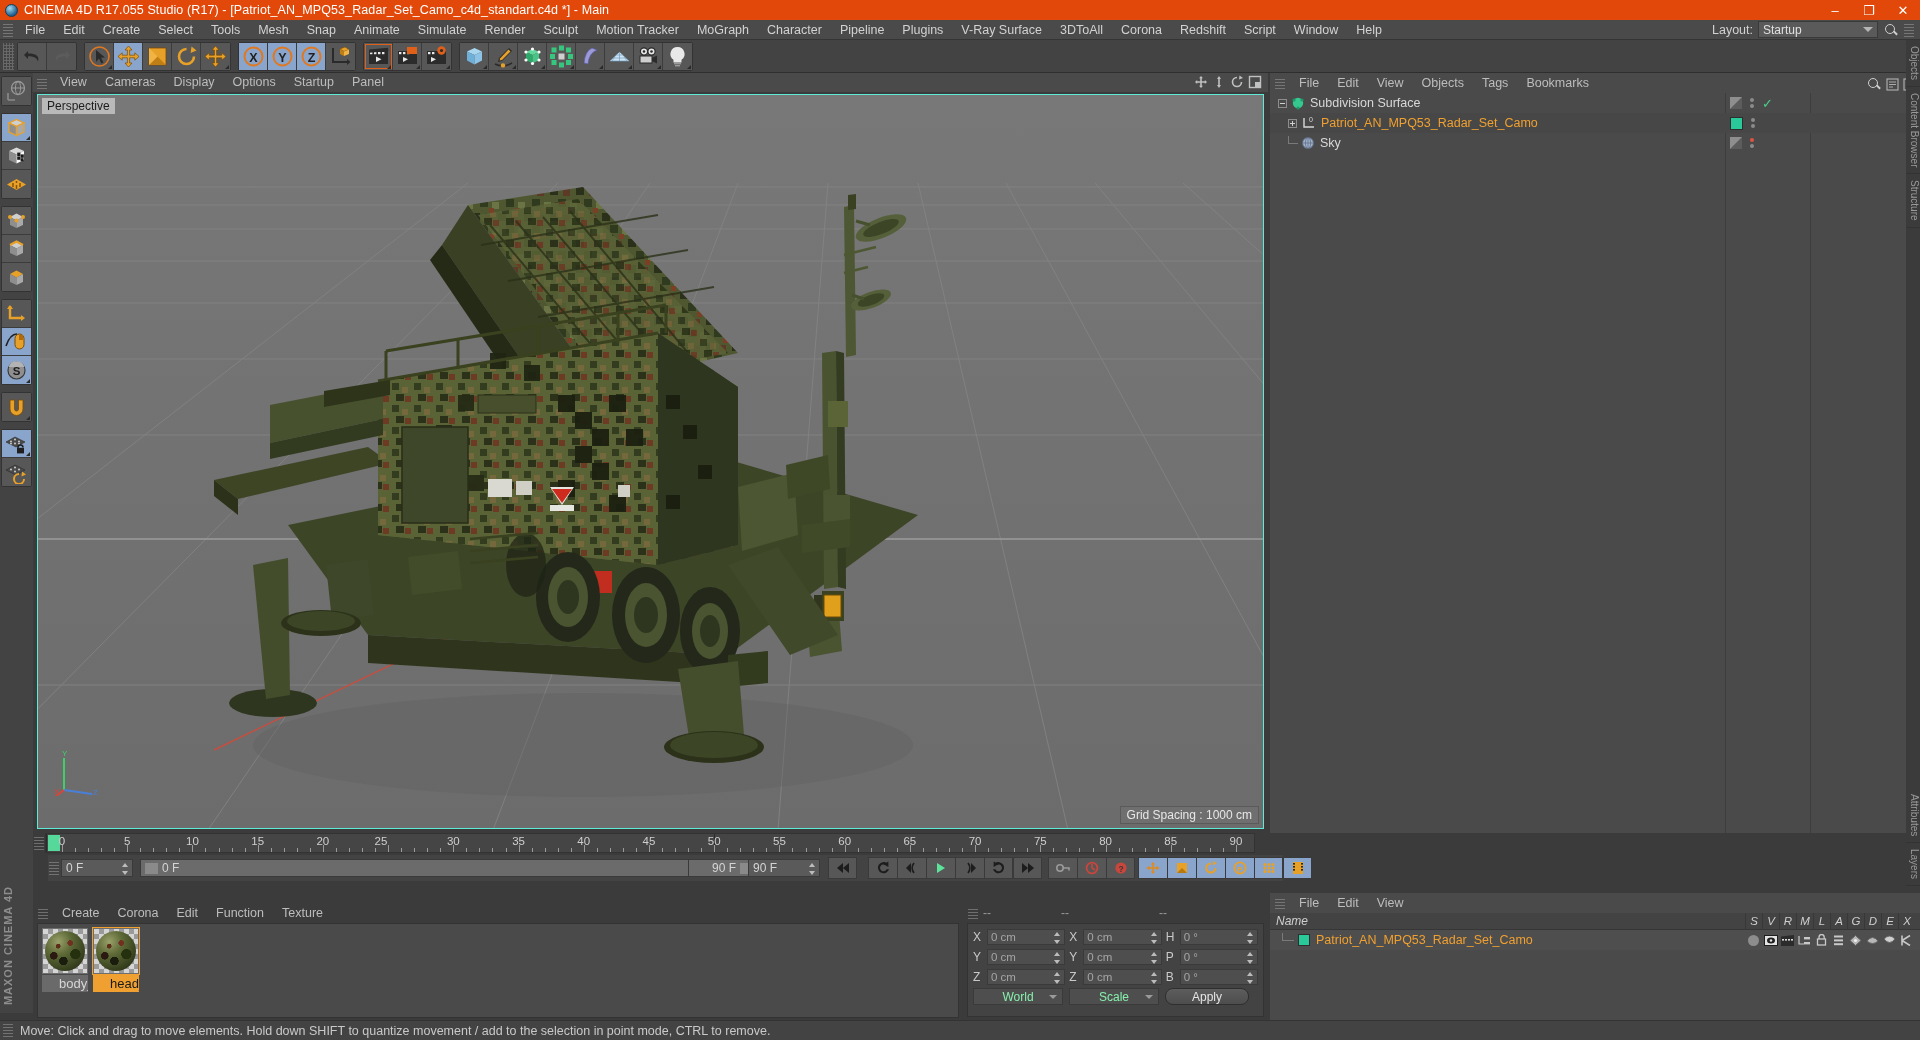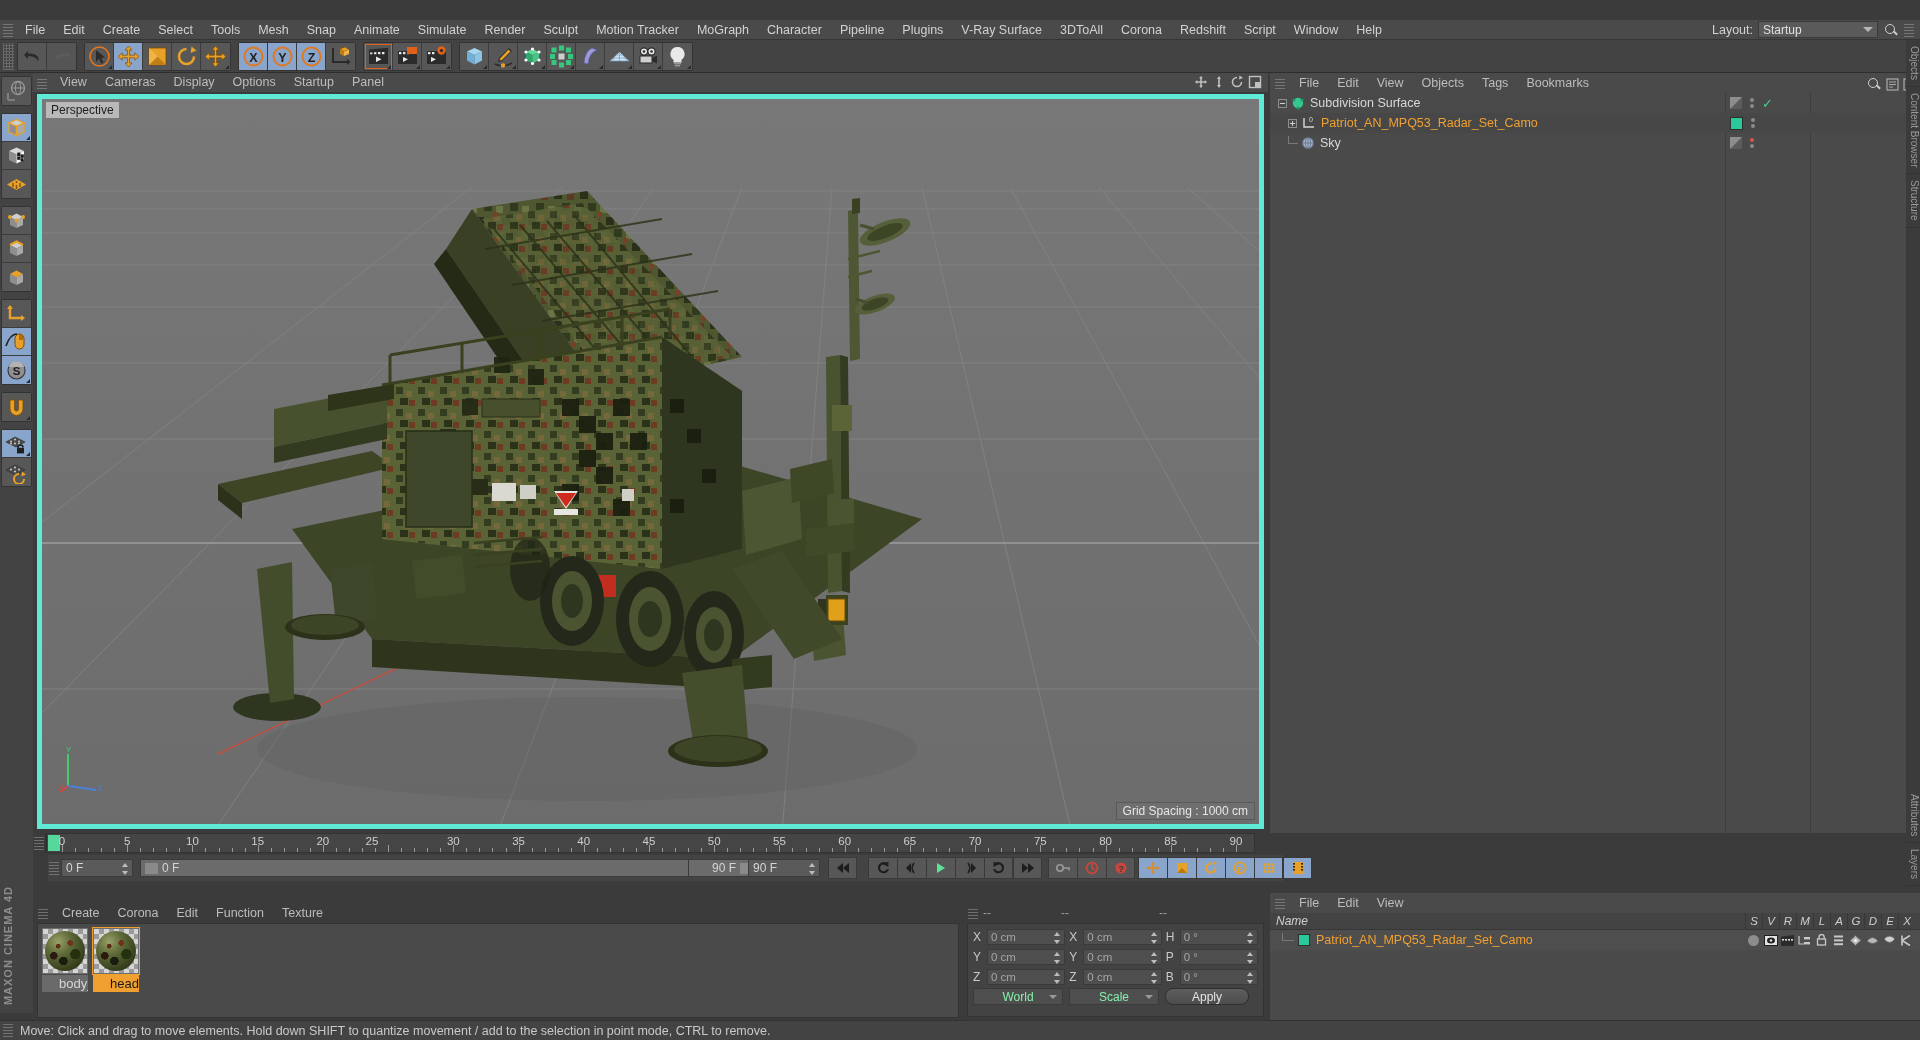--- a/index.html
+++ b/index.html
@@ -90,21 +90,21 @@
      font-size:11px; writing-mode:vertical-rl; transform:rotate(180deg);
      letter-spacing:1px; text-align:center; font-weight:bold;}
 
   
   .viewport-wrap{ position:absolute; left:33px; top:73px; width:1235px; height:760px; background:#3b3b3b;}
   .vp-menubar{ height:19px; background:#4a4a4a; display:flex; align-items:center;}
   .vp-menu{ padding:0 9px; font-size:12.5px; color:#bdbdbd; line-height:19px;}
   .vp-icons{position:absolute; right:6px; top:2px; display:flex; gap:4px; align-items:center;}
   .vp-ico{width:14px;height:14px;}
   .viewport{ position:absolute; left:4px; top:21px; width:1227px; height:735px;
-     background:#717171; overflow:hidden; border:5px solid #5eead4;}
+     background:#717171; overflow:hidden; border:1px solid #5eead4;}
   .persp-label{ position:absolute; left:4px; top:3px; background:#b9b9b9; color:#1d1d1d;
      font-size:12px; padding:1px 5px; z-index:5;}
   .grid-span{ position:absolute; right:4px; bottom:4px; background:#6f6f6f; color:#e7e7e7;
      font-size:12px; padding:1px 6px; border:1px solid #5a5a5a; z-index:5;}
   .axis-gizmo{position:absolute; left:16px; bottom:32px; width:46px;height:46px; z-index:5;}
 
   
   .objmgr{ position:absolute; left:1270px; top:73px; width:650px; height:760px; background:#3b3b3b;}
   .pm-menubar{height:20px;background:#4a4a4a;display:flex;align-items:center;}
   .pm-menu{padding:0 9px;font-size:12.5px;color:#bdbdbd;line-height:20px;}
@@ -211,20 +211,29 @@
   .status-text{ font-size:12.5px; color:#c9c9c9; margin-left:4px;}
 
   .swatch{width:11px;height:11px;border:1px solid #2e2e2e;}
   .dot2{width:4px;height:4px;border-radius:50%;background:#8b8b8b;}
 </style>
 </head>
 <body>
 
 <div id="app">
 
+  <div class="titlebar">
+    <div class="title-ico"></div>
+    <div class="title-text">CINEMA 4D R17.055 Studio (R17) - [Patriot_AN_MPQ53_Radar_Set_Camo_c4d_standart.c4d *] - Main</div>
+    <div class="win-btns">
+      <div class="win-btn">–</div>
+      <div class="win-btn">❐</div>
+      <div class="win-btn close">✕</div>
+    </div>
+  </div>
 
   <div class="menubar">
     <div class="lgrip" style="margin:0 3px;"></div>
     <div class="menu-item">File</div>
     <div class="menu-item">Edit</div>
     <div class="menu-item">Create</div>
     <div class="menu-item">Select</div>
     <div class="menu-item">Tools</div>
     <div class="menu-item">Mesh</div>
     <div class="menu-item">Snap</div>
@@ -1056,21 +1065,21 @@
         <div class="tl-tick" style="left: 1137.82px; height: 4px;"></div>
         <div class="tl-tick" style="left: 1150.87px; height: 4px;"></div>
         <div class="tl-tick" style="left: 1163.91px; height: 4px;"></div>
         <div class="tl-tick" style="left: 1176.96px; height: 4px;"></div>
         <div class="tl-tick" style="left: 1190px; height: 7px;"></div>
         <div class="tl-num" style="left: 16px;">0</div>
         <div class="tl-num" style="left: 81.2222px;">5</div>
         <div class="tl-num" style="left: 146.444px;">10</div>
         <div class="tl-num" style="left: 211.667px;">15</div>
         <div class="tl-num" style="left: 276.889px;">20</div>
-        <div class="tl-num" style="left: 326px;">25</div>
+        <div class="tl-num" style="left: 335px;">25</div>
         <div class="tl-num" style="left: 407.333px;">30</div>
         <div class="tl-num" style="left: 472.556px;">35</div>
         <div class="tl-num" style="left: 537.778px;">40</div>
         <div class="tl-num" style="left: 603px;">45</div>
         <div class="tl-num" style="left: 668.222px;">50</div>
         <div class="tl-num" style="left: 733.444px;">55</div>
         <div class="tl-num" style="left: 798.667px;">60</div>
         <div class="tl-num" style="left: 863.889px;">65</div>
         <div class="tl-num" style="left: 929.111px;">70</div>
         <div class="tl-num" style="left: 994.333px;">75</div>

